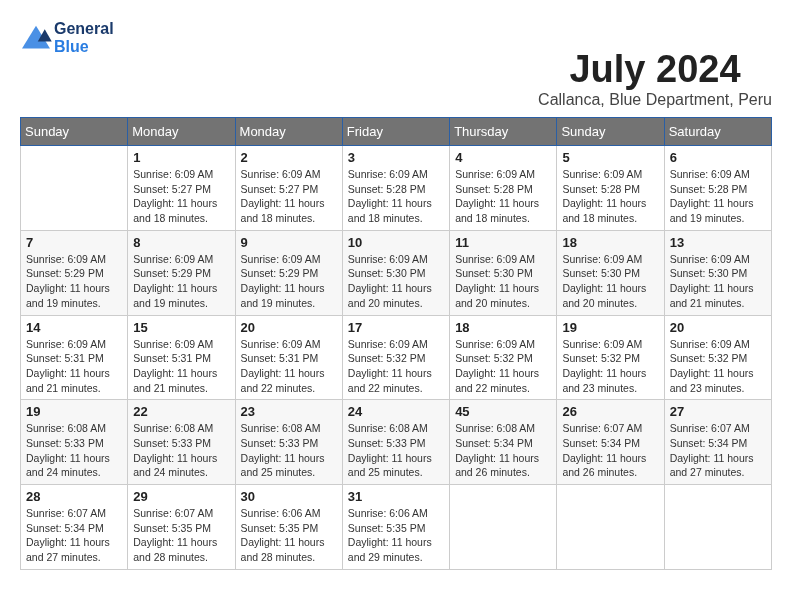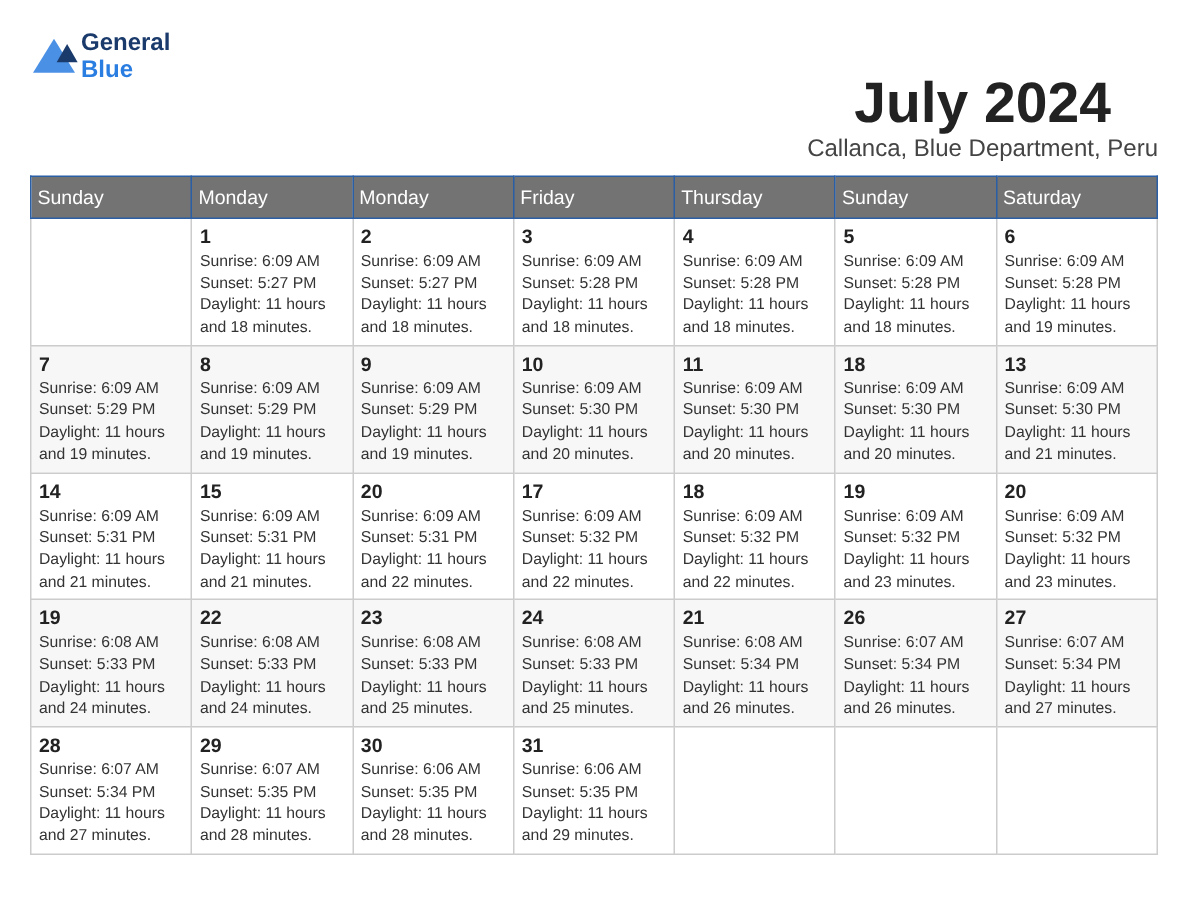--- a/index.html
+++ b/index.html
@@ -214,21 +214,21 @@
         </td>
           <td>
           <span class="day-num">23</span>
           <span class="day-detail">Sunrise: 6:08 AM<br>Sunset: 5:33 PM<br>Daylight: 11 hours and 25 minutes.</span>
         </td>
           <td>
           <span class="day-num">24</span>
           <span class="day-detail">Sunrise: 6:08 AM<br>Sunset: 5:33 PM<br>Daylight: 11 hours and 25 minutes.</span>
         </td>
           <td>
-          <span class="day-num">21</span>
+          <span class="day-num">45</span>
           <span class="day-detail">Sunrise: 6:08 AM<br>Sunset: 5:34 PM<br>Daylight: 11 hours and 26 minutes.</span>
         </td>
           <td>
           <span class="day-num">26</span>
           <span class="day-detail">Sunrise: 6:07 AM<br>Sunset: 5:34 PM<br>Daylight: 11 hours and 26 minutes.</span>
         </td>
           <td>
           <span class="day-num">27</span>
           <span class="day-detail">Sunrise: 6:07 AM<br>Sunset: 5:34 PM<br>Daylight: 11 hours and 27 minutes.</span>
         </td>

